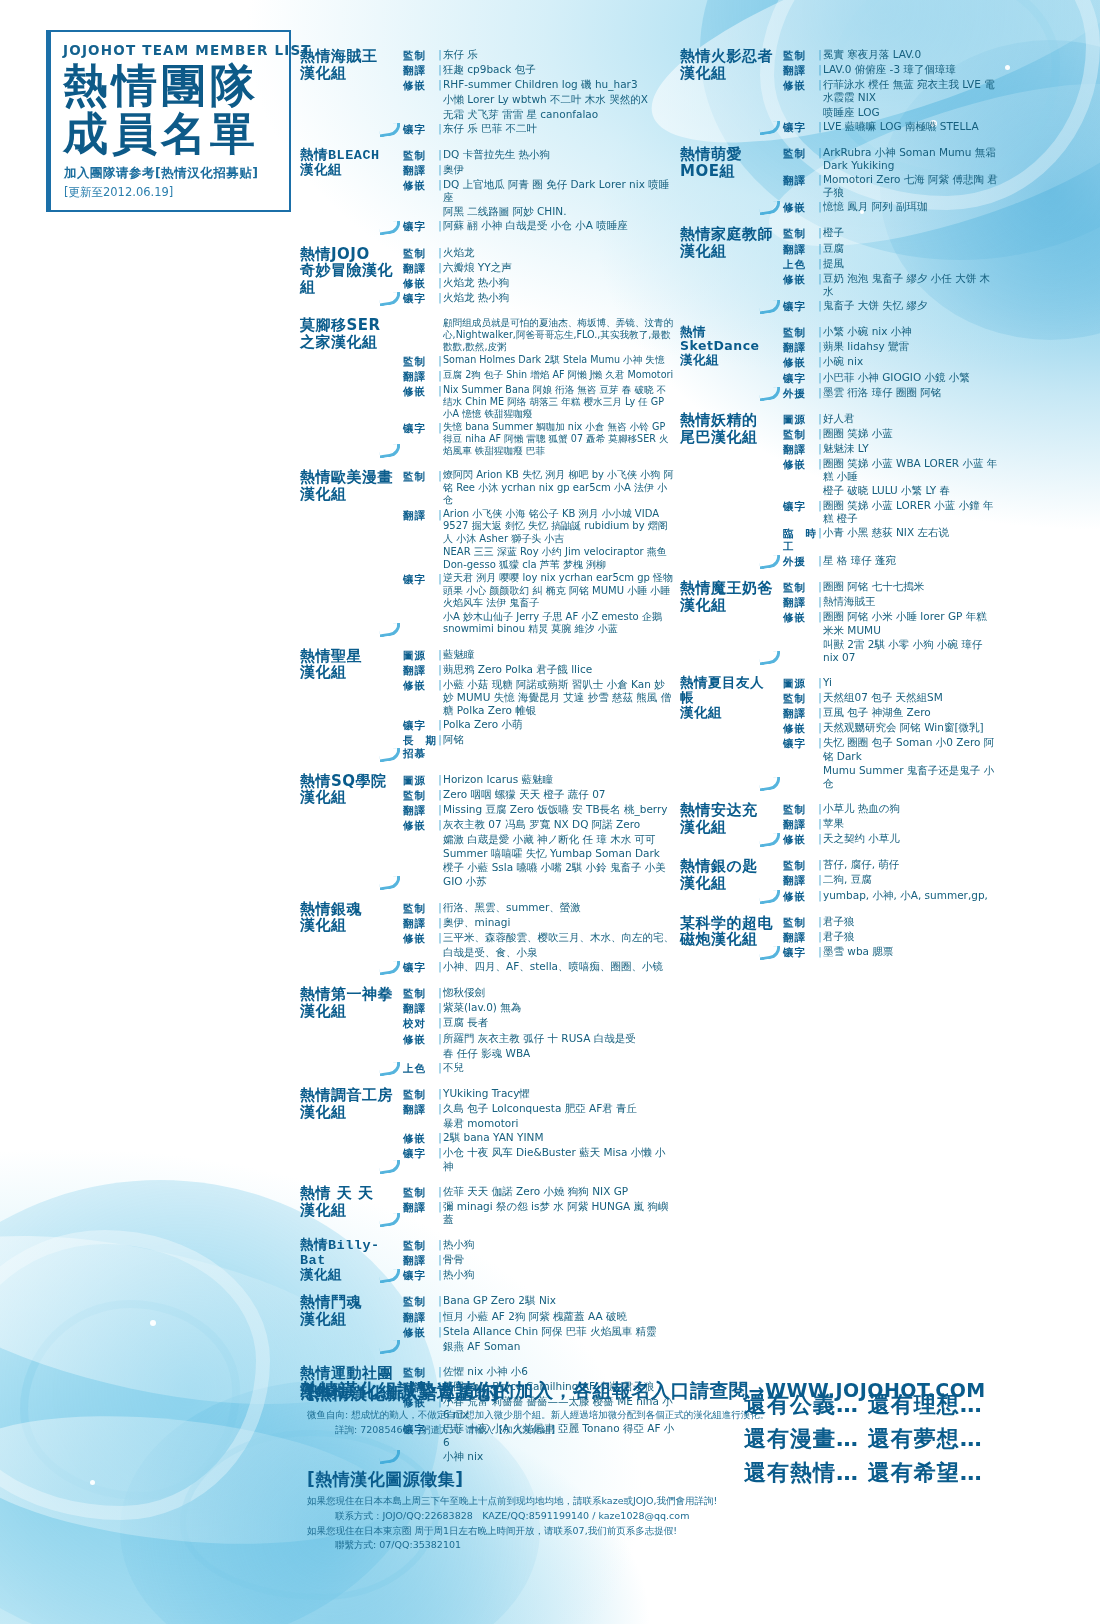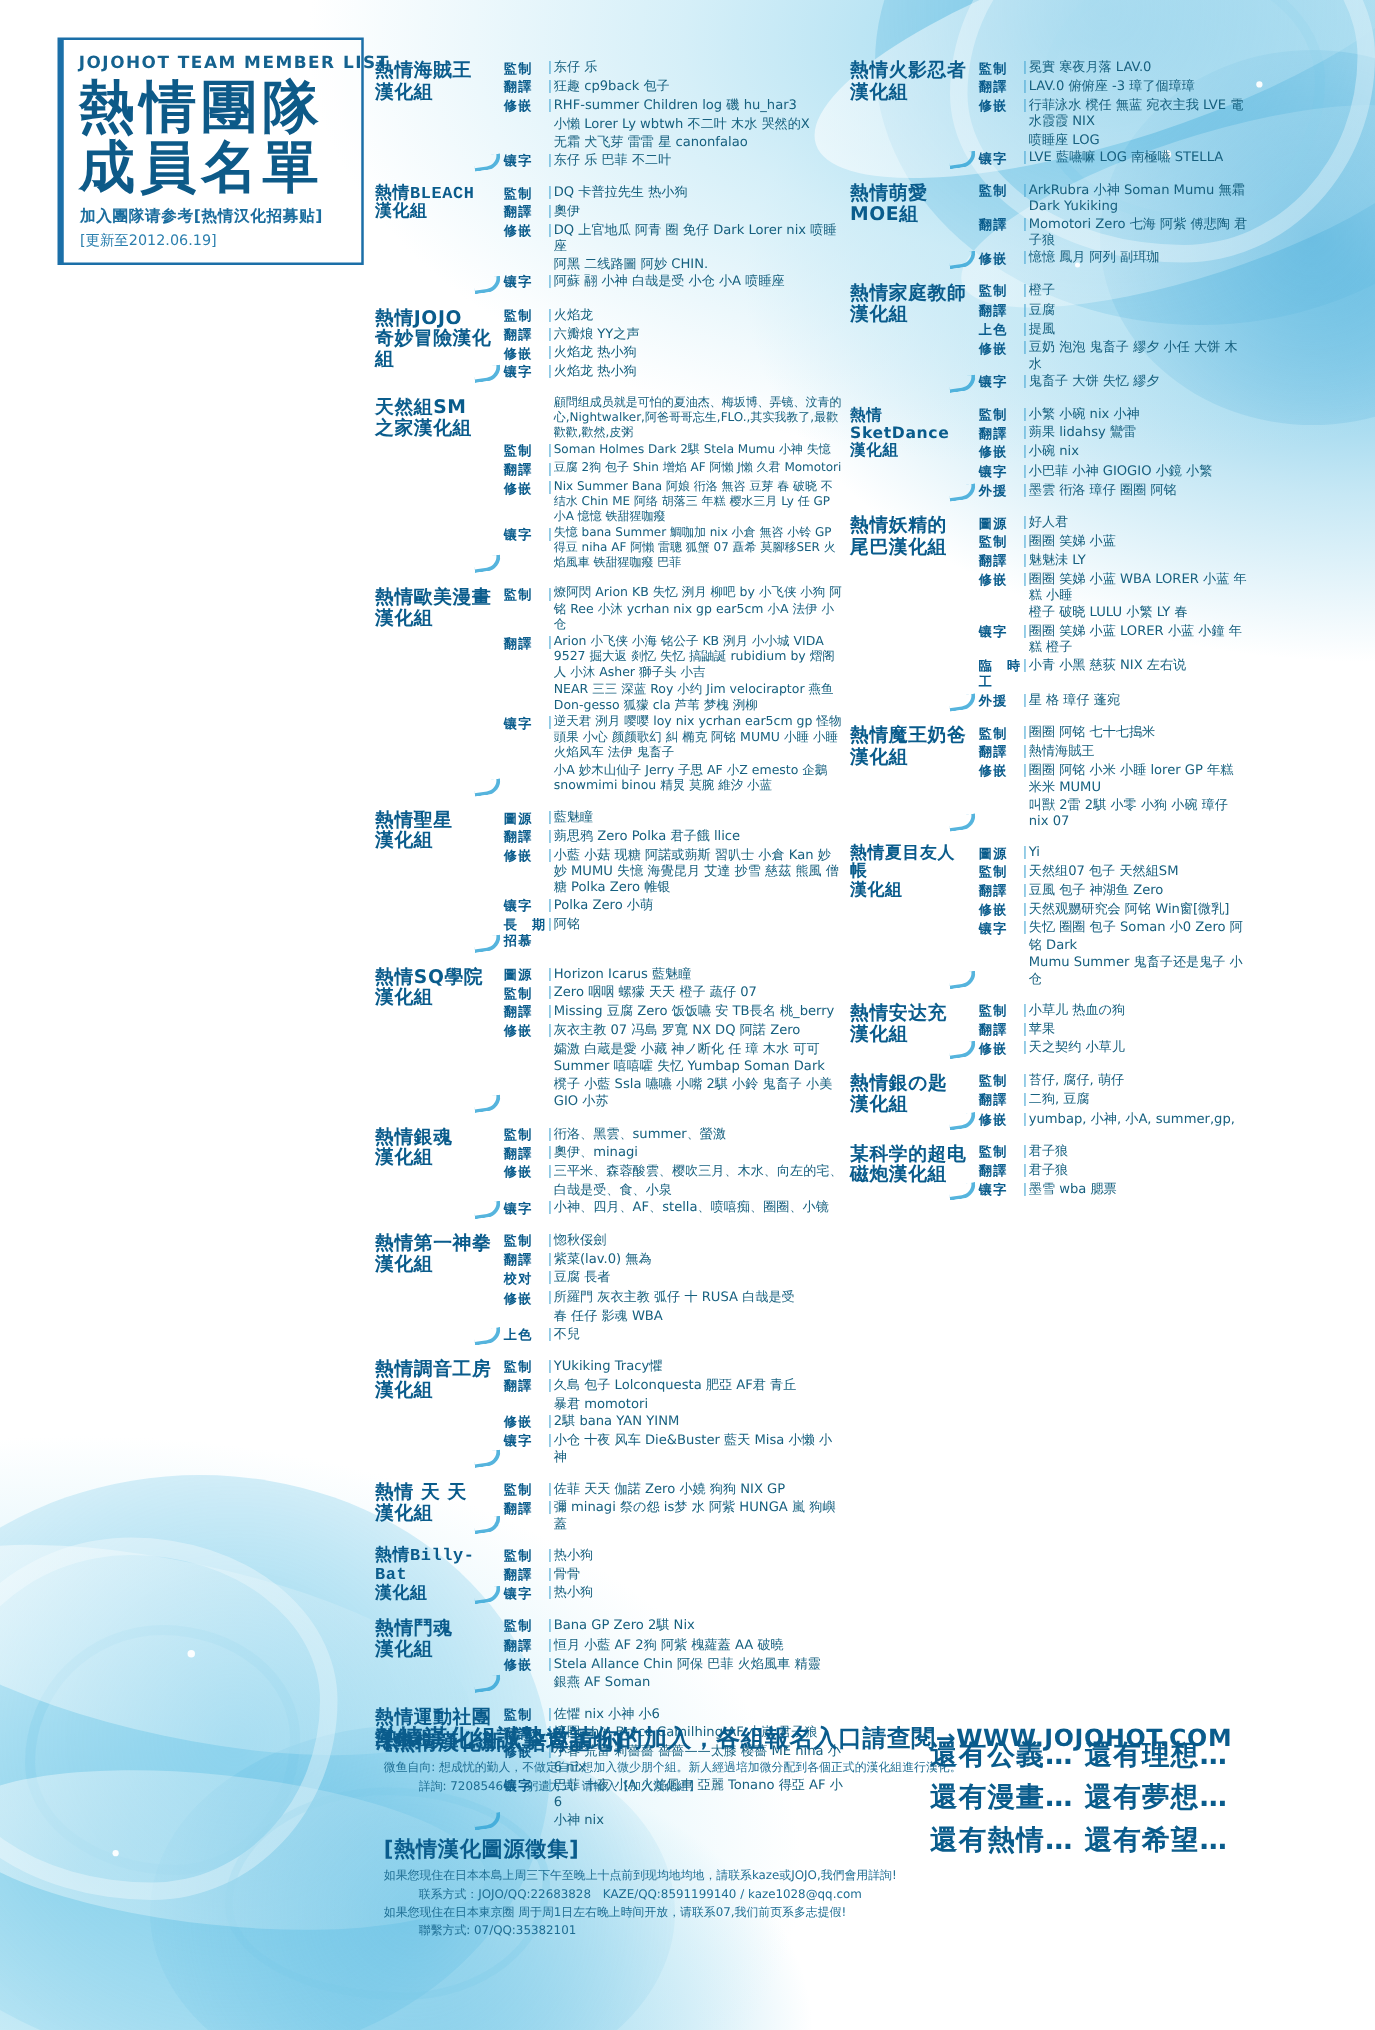--- a/index.html
+++ b/index.html
@@ -256,21 +256,21 @@
           </div>
           <div class="row">
             <div class="role">镶字</div>
             <div class="bar">|</div>
             <div class="names">火焰龙 热小狗</div>
           </div>
         </div>
       </div>
       <div class="group wide">
         <div class="g-name">
-          <span class="l2">天然組SM</span>
+          <span class="l2">莫腳移SER</span>
           <span class="l2">之家漢化組</span>
           <span class="swoosh"></span>
         </div>
         <div class="g-rows">
           <div class="row">
             <div class="role"></div>
             <div class="bar"></div>
             <div class="names">顧問组成员就是可怕的夏油杰、梅坂博、弄镜、汶青的心,Nightwalker,阿爸哥哥忘生,FLO.,其实我教了,最歡歡歡,歡然,皮粥</div>
           </div>
           <div class="row">

